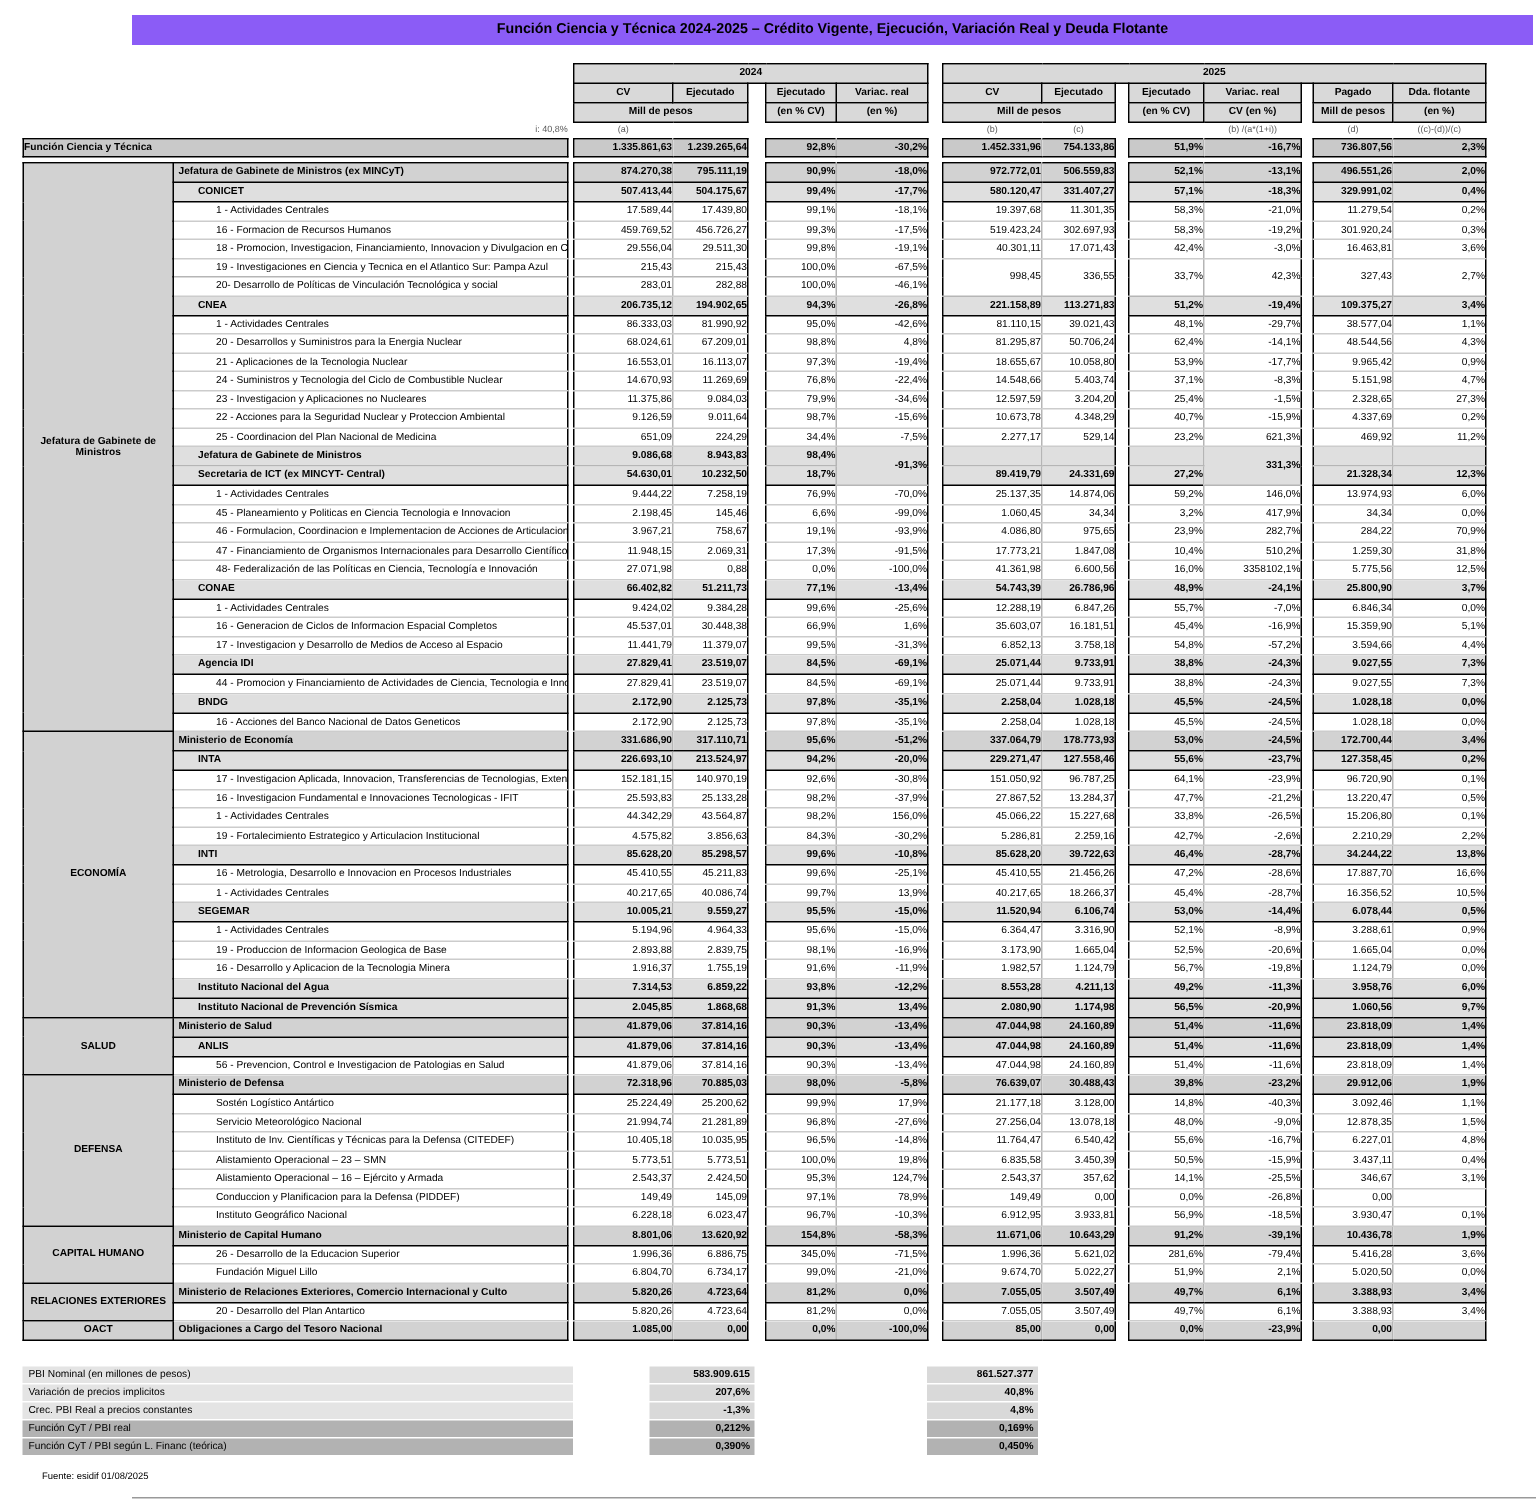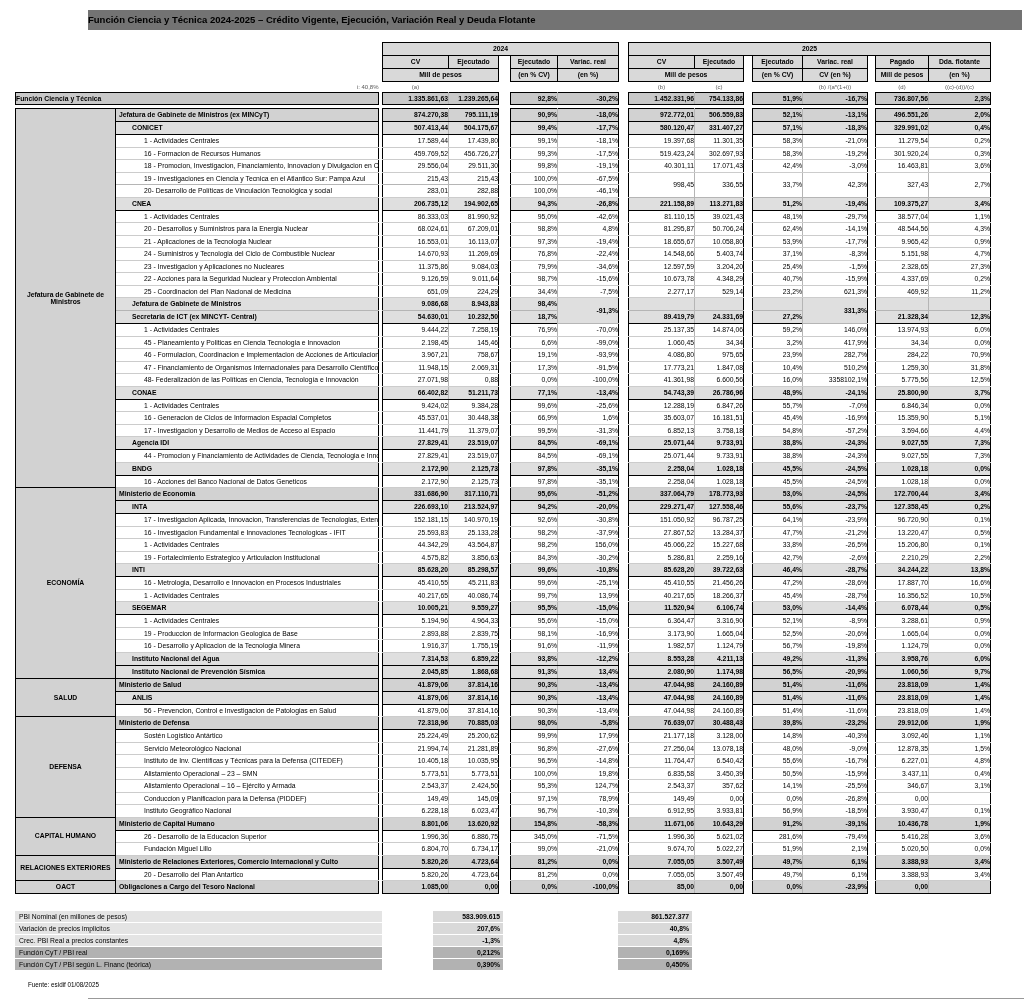--- a/index.html
+++ b/index.html
@@ -1,20 +1,20 @@
 <!DOCTYPE html>
 <html><head>
 <meta charset="utf-8">
 <style>
   * { box-sizing: border-box; margin: 0; padding: 0; }
   body { background: #fff; }
   .page { position: relative; width: 1024px; height: 1006px; background: #fff; overflow: hidden;
           font-family: "Liberation Sans", "DejaVu Sans", sans-serif; color: #000; }
   .title-bar { position: absolute; left: 88px; top: 10px; width: 934px; height: 20px;
-               background: #737373; text-align: left; font-weight: bold; font-size: 9.5px;
+               background: #8b5cf6; text-align: center; font-weight: bold; font-size: 9.5px;
                line-height: 20px; }
   table.main { position: absolute; left: 15px; top: 42px; width: 975px;
                border-collapse: collapse; table-layout: fixed; }
   table.main td { padding: 0; overflow: hidden; vertical-align: middle; line-height: 1.05; }
   td.hdr { background: #d9d9d9; border: 1px solid #000; font-weight: bold; font-size: 6.8px;
            text-align: center; }
   tr.hrow { height: 13px; }
   tr.frow { height: 11px; }
   td.nb { border: none; background: #fff; }
   td.fm { border: none; font-size: 6px; color: #595959; text-align: center; white-space: nowrap; }

